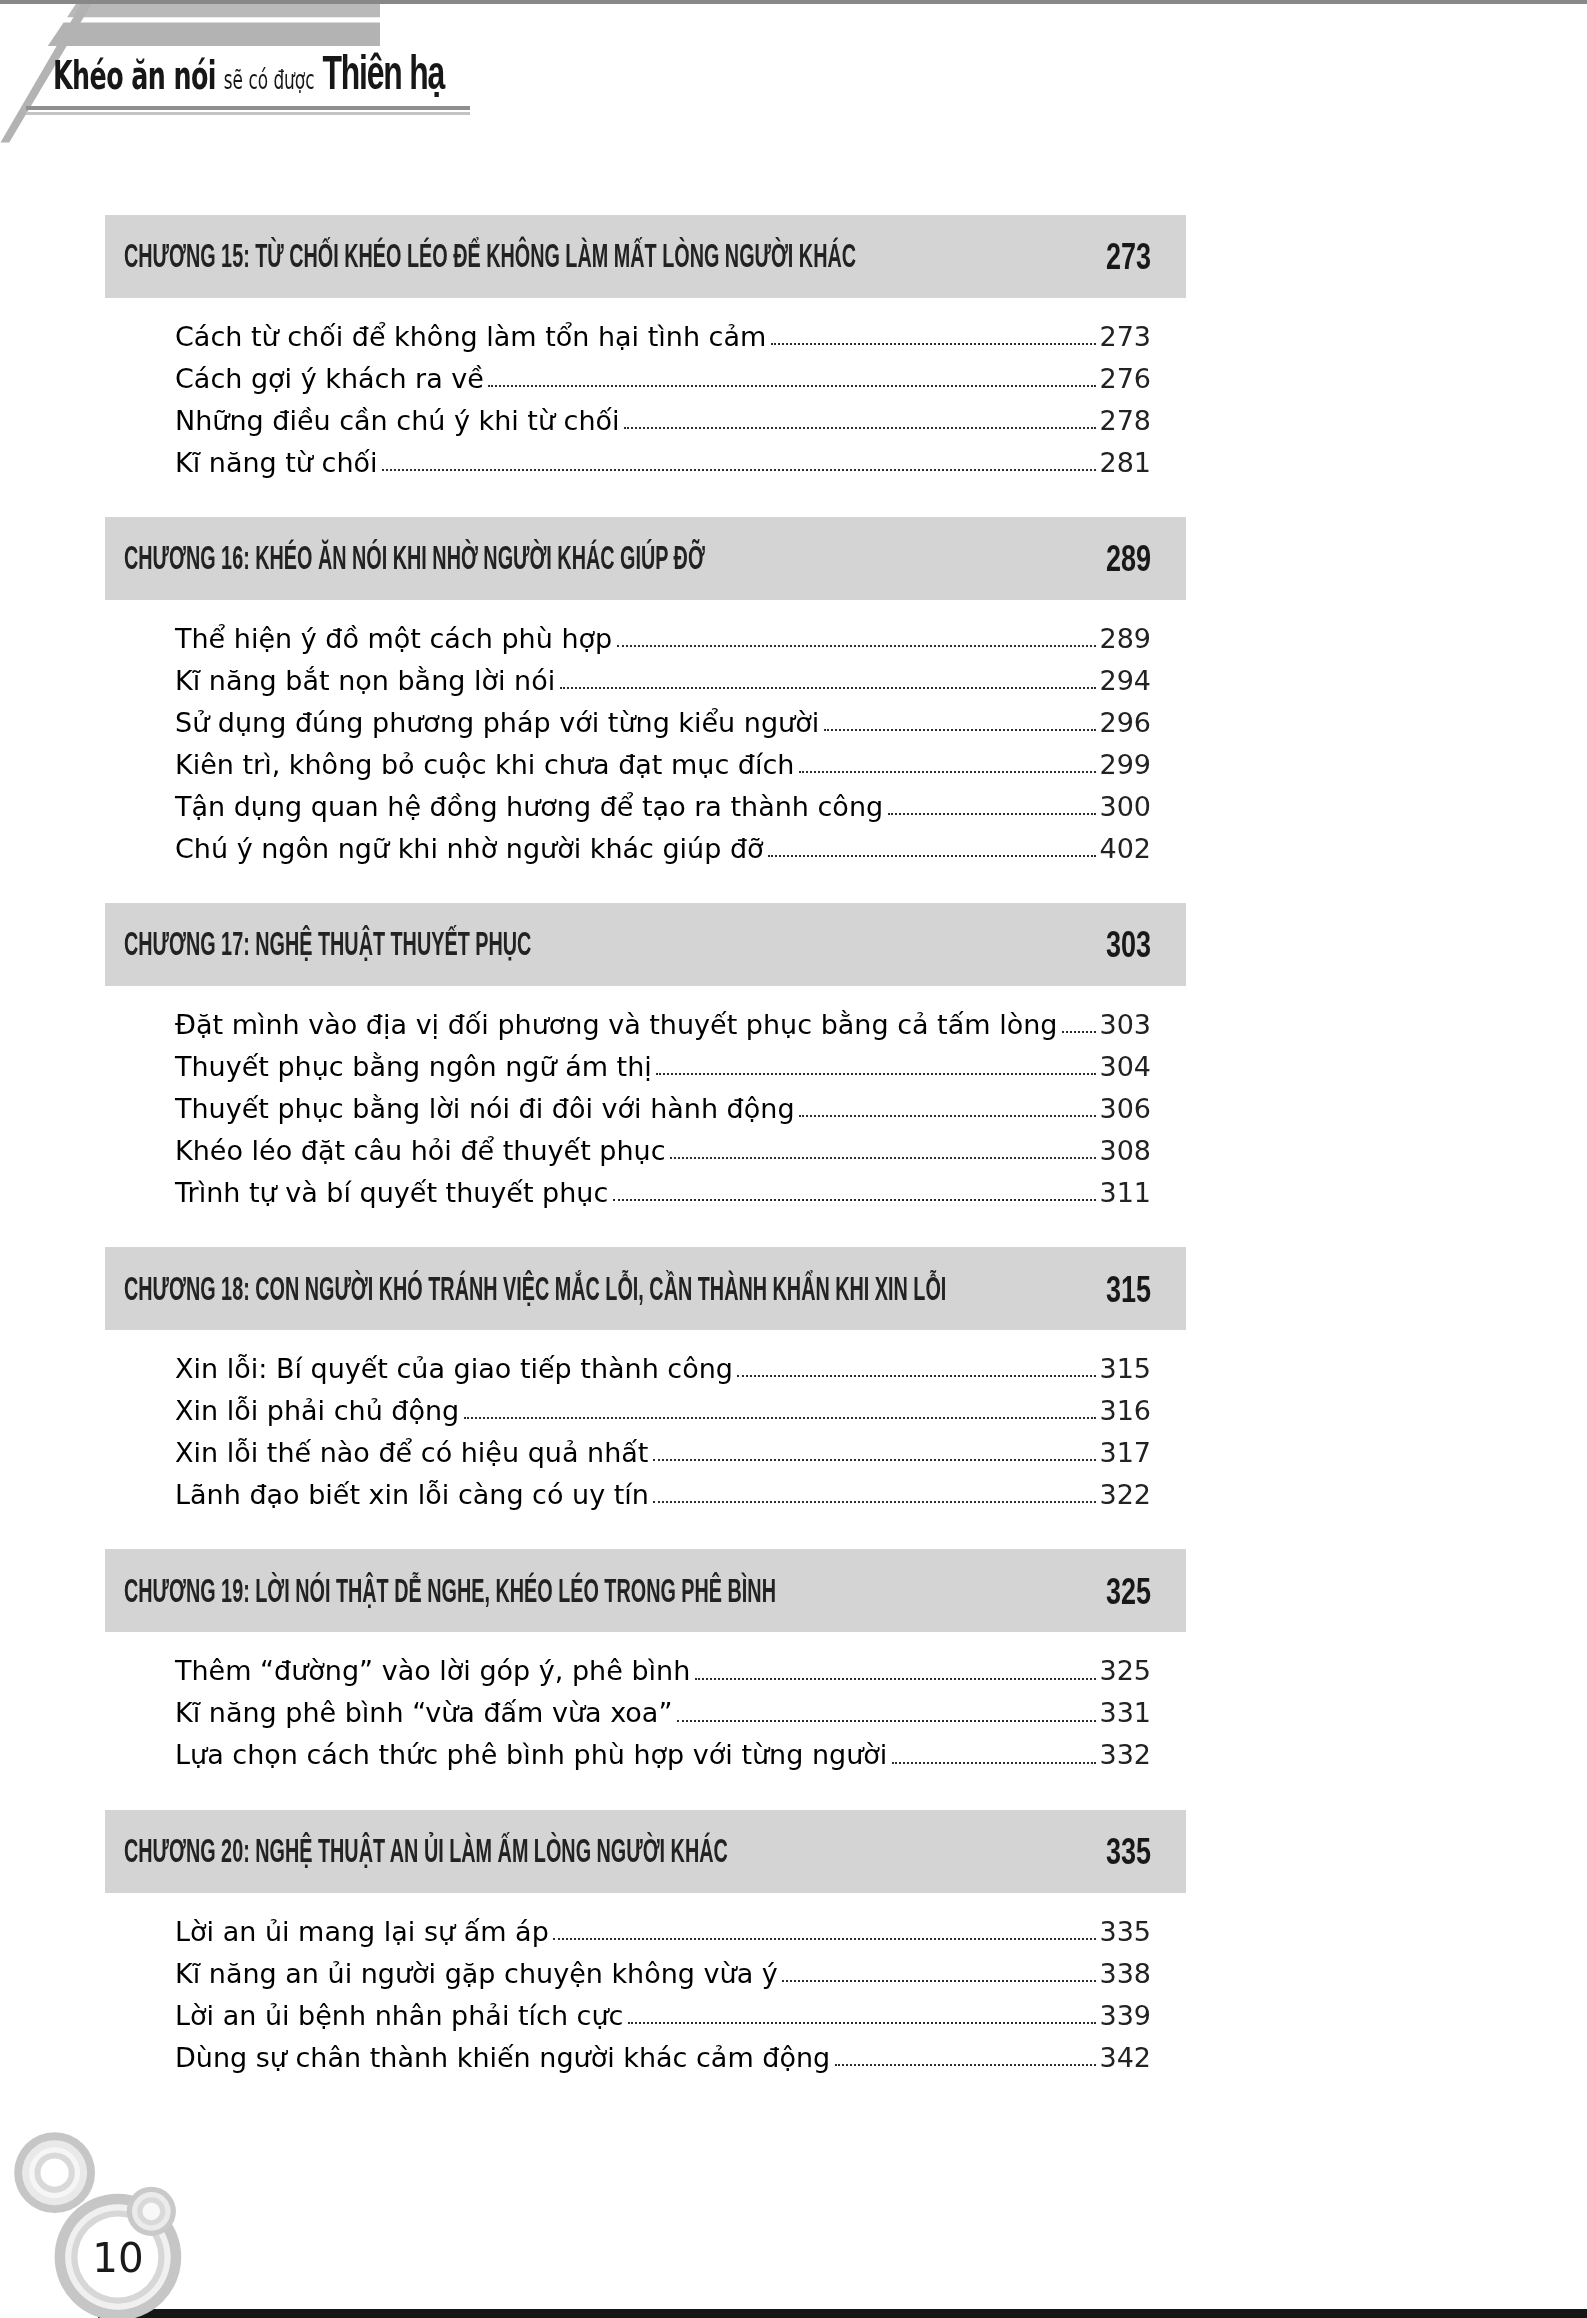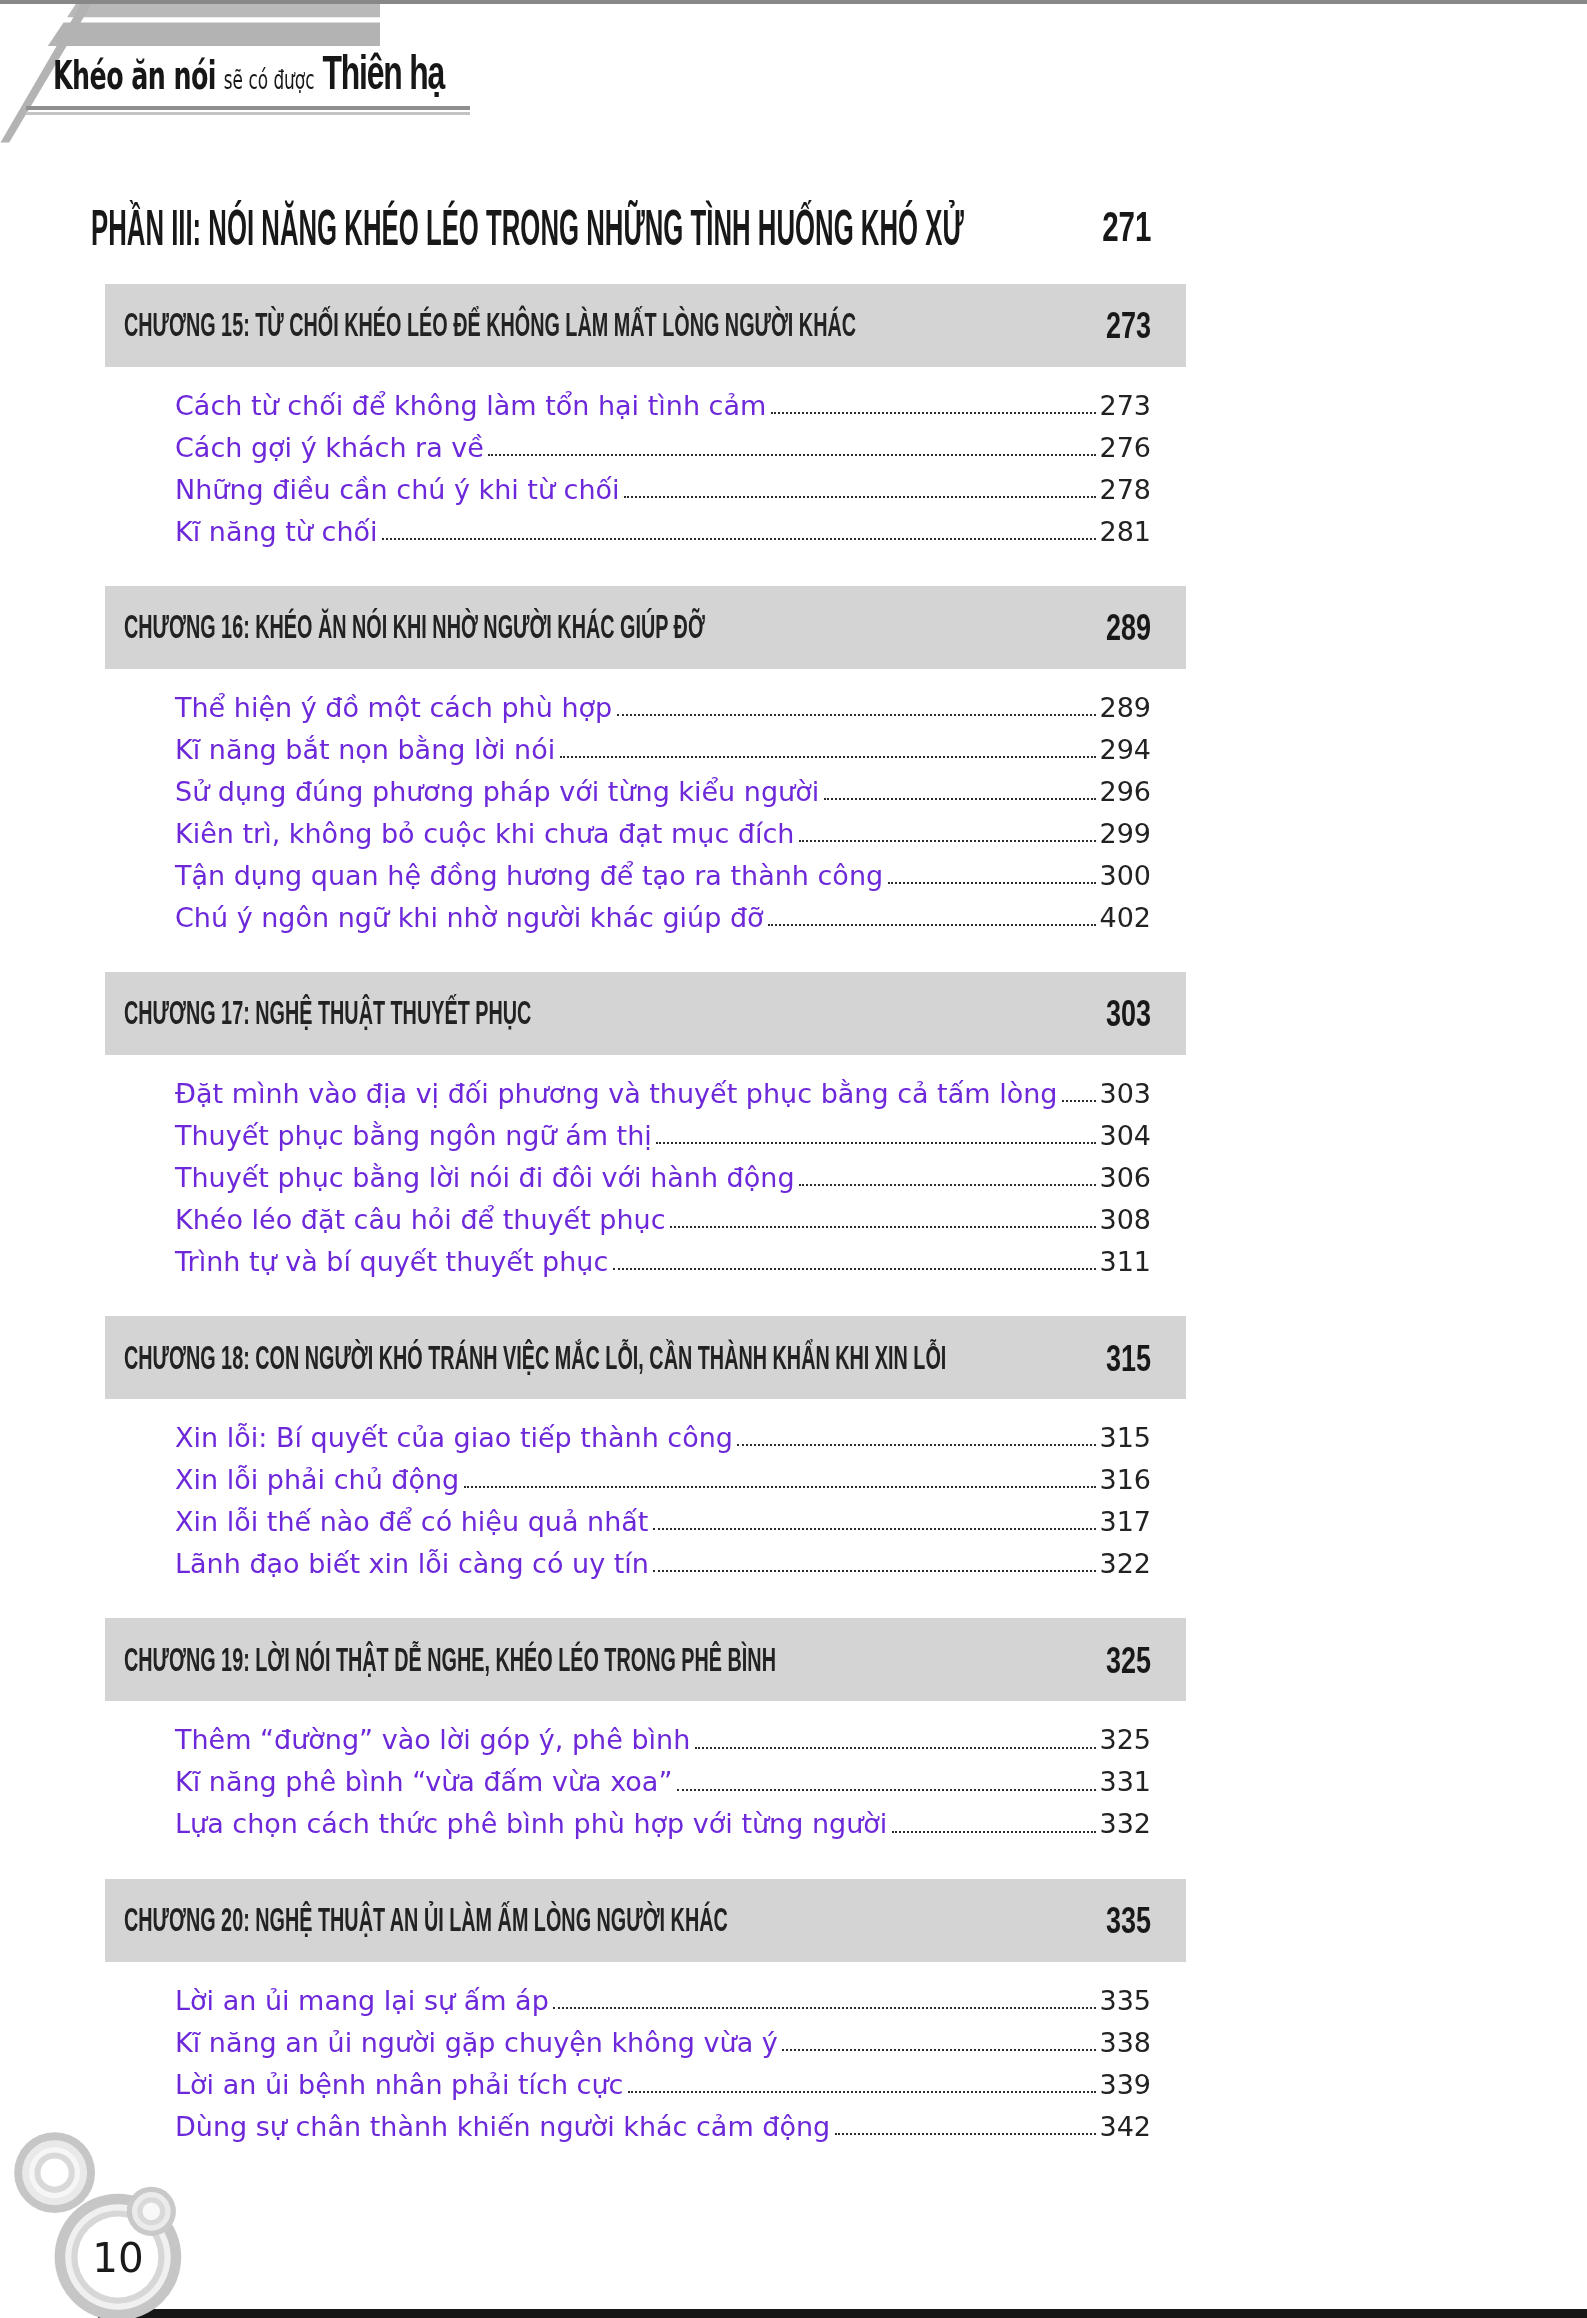--- a/index.html
+++ b/index.html
@@ -57,21 +57,21 @@
   }
   .chapter-page{
     position:absolute;right:35px;top:50%;
     font-family:"Liberation Sans",sans-serif;
     font-weight:900;font-size:36px;color:#181818;
     transform:translateY(-50%) scale(0.75,1.05);transform-origin:right center;
   }
 
   .toc-list{list-style:none;margin:0;padding:17.6px 35px 16px 70px;}
   .toc-item{display:flex;align-items:center;height:42px;white-space:nowrap;}
-  .toc-text{font-size:27px;color:#6d28d9;flex:0 0 auto;}
+  .toc-text{font-size:27px;color:#000000;flex:0 0 auto;}
   .leader{
     flex:1 1 auto;min-width:12.3px;
     border-bottom:2.6px dotted #2c2c2c;
     align-self:flex-end;margin:0 3.5px 12.3px 4.4px;
   }
   .toc-page{font-size:27px;color:#222;flex:0 0 auto;}
 
   
   .footer-bar{position:absolute;left:98px;right:0;bottom:0;height:14px;background:#161616;z-index:1;}
   .folio-ornament{position:absolute;left:0;top:2108px;z-index:2;}
@@ -92,24 +92,20 @@
 
   <div class="book-title">
     <span class="bt-main">Khéo ăn nói</span>
     <span class="bt-mid">sẽ có được</span>
     <span class="bt-emph">Thiên hạ</span>
   </div>
   <div class="title-underline-a"></div>
   <div class="title-underline-b"></div>
 
   <div class="content">
-    <div class="part-row">
-      <span class="part-title">PHẦN III: NÓI NĂNG KHÉO LÉO TRONG NHỮNG TÌNH HUỐNG KHÓ XỬ</span>
-      <span class="part-page">271</span>
-    </div>
     <div id="chapters-mount">
     <section class="chapter">
       <div class="chapter-bar">
         <span class="chapter-title">CHƯƠNG 15: TỪ CHỐI KHÉO LÉO ĐỂ KHÔNG LÀM MẤT LÒNG NGƯỜI KHÁC</span>
         <span class="chapter-page">273</span>
       </div>
       <ul class="toc-list">
 
       <li class="toc-item">
           <span class="toc-text">Cách từ chối để không làm tổn hại tình cảm</span>

